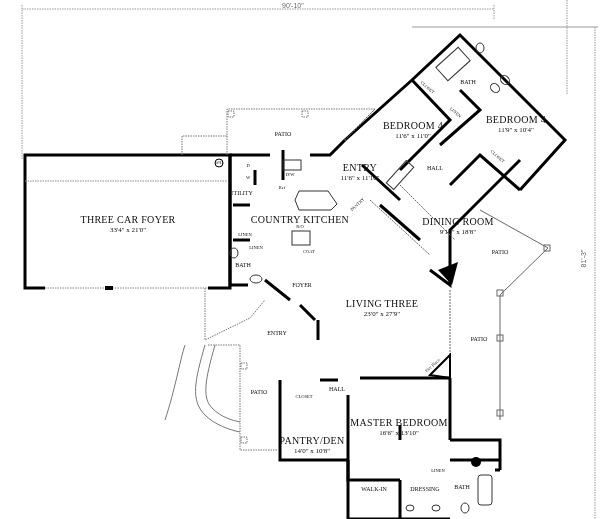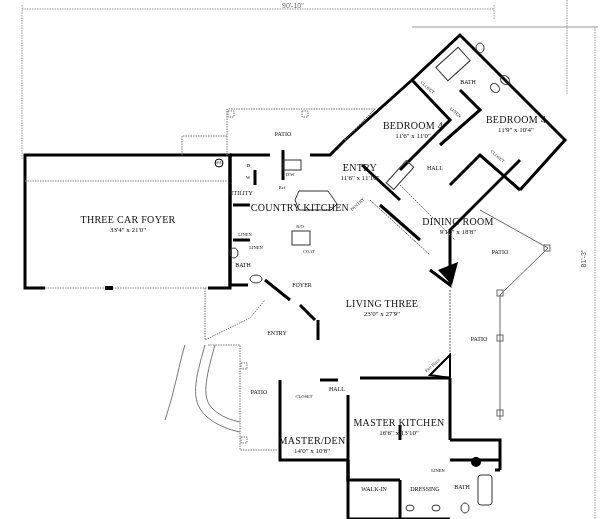--- a/index.html
+++ b/index.html
@@ -142,33 +142,33 @@
   <span class="dm">11'6" x 11'0"</span>
 </div>
 <div class="lbl" style="left:516px;top:122px;">
   <span class="nm">BEDROOM 4</span>
   <span class="dm">11'9" x 10'4"</span>
 </div>
 <div class="lbl" style="left:458px;top:224px;">
   <span class="nm">DINING ROOM</span>
   <span class="dm">9'10" x 18'8"</span>
 </div>
-<div class="lbl" style="left:300px;top:206px;">
+<div class="lbl" style="left:300px;top:218px;">
   <span class="nm">COUNTRY KITCHEN</span>
 </div>
 <div class="lbl" style="left:382px;top:306px;">
   <span class="nm">LIVING THREE</span>
   <span class="dm">23'0" x 27'9"</span>
 </div>
 <div class="lbl" style="left:399px;top:425px;">
-  <span class="nm">MASTER KITCHEN</span>
+  <span class="nm">MASTER BEDROOM</span>
   <span class="dm">16'6" x 13'10"</span>
 </div>
 <div class="lbl" style="left:312px;top:443px;">
-  <span class="nm">MASTER/DEN</span>
+  <span class="nm">PANTRY/DEN</span>
   <span class="dm">14'0" x 10'8"</span>
 </div>
 
 <div class="lbl sm" style="left:283px;top:134px;">PATIO</div>
 <div class="lbl sm" style="left:500px;top:252px;">PATIO</div>
 <div class="lbl sm" style="left:479px;top:339px;">PATIO</div>
 <div class="lbl sm" style="left:259px;top:392px;">PATIO</div>
 <div class="lbl sm" style="left:468px;top:82px;">BATH</div>
 <div class="lbl xs" style="left:427px;top:88px;transform:translate(-50%,-50%) rotate(42deg);">CLOSET</div>
 <div class="lbl xs" style="left:497px;top:157px;transform:translate(-50%,-50%) rotate(42deg);">CLOSET</div>

